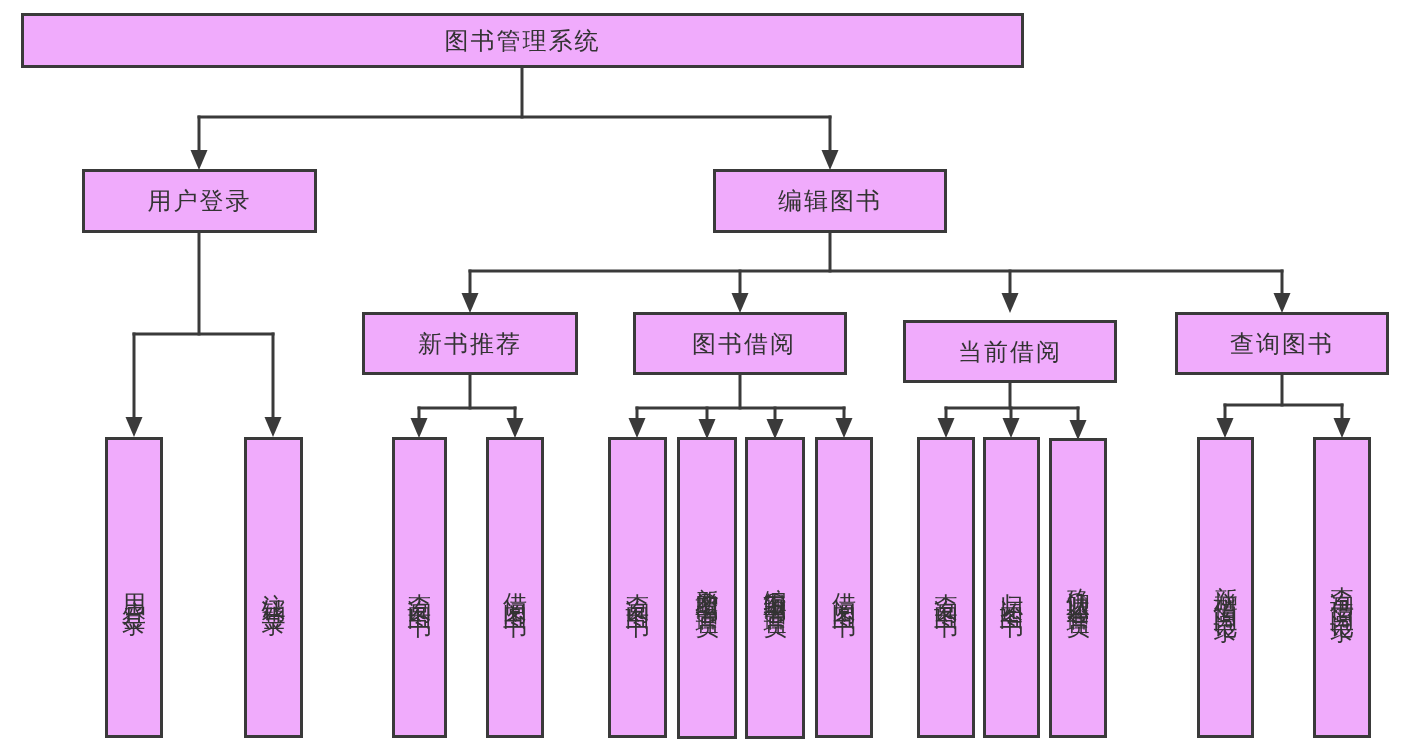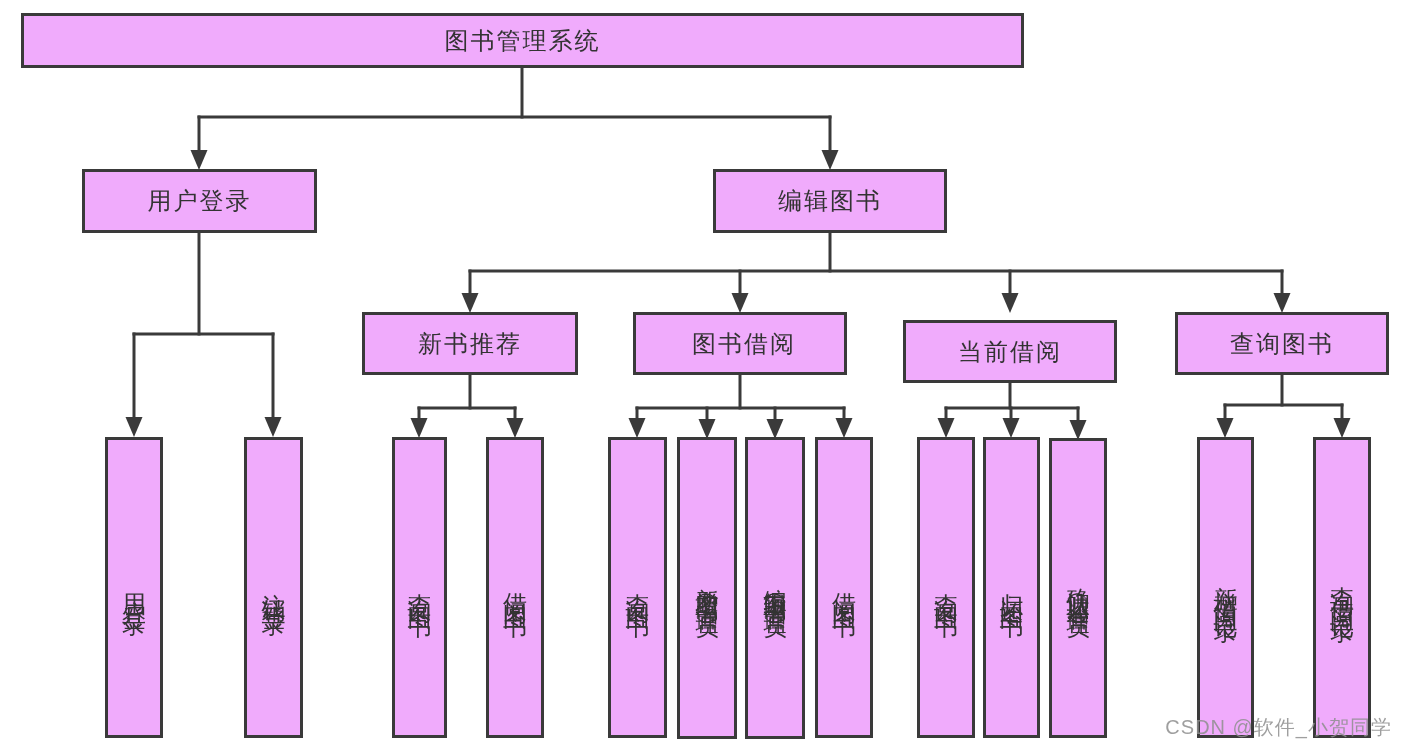--- a/index.html
+++ b/index.html
@@ -147,14 +147,13 @@
     <span class="vlabel">确认归还（管理员）</span>
   </div>
 
   <div class="box" style="left:1197px; top:437px; width:57px; height:301px;">
     <span class="vlabel">新增借阅记录</span>
   </div>
   <div class="box" style="left:1313px; top:437px; width:58px; height:301px;">
     <span class="vlabel">查询借阅记录</span>
   </div>
 
-  <div class="watermark">CSDN @软件_小贺同学</div>
 </div>
 
 </body></html>

